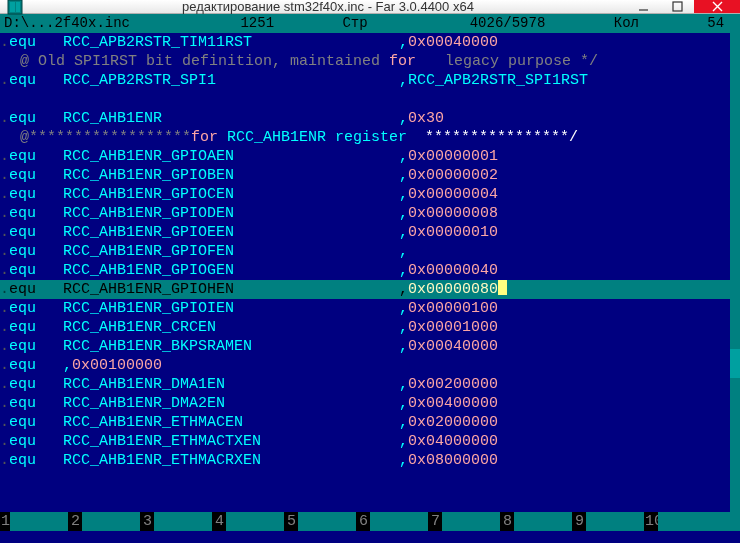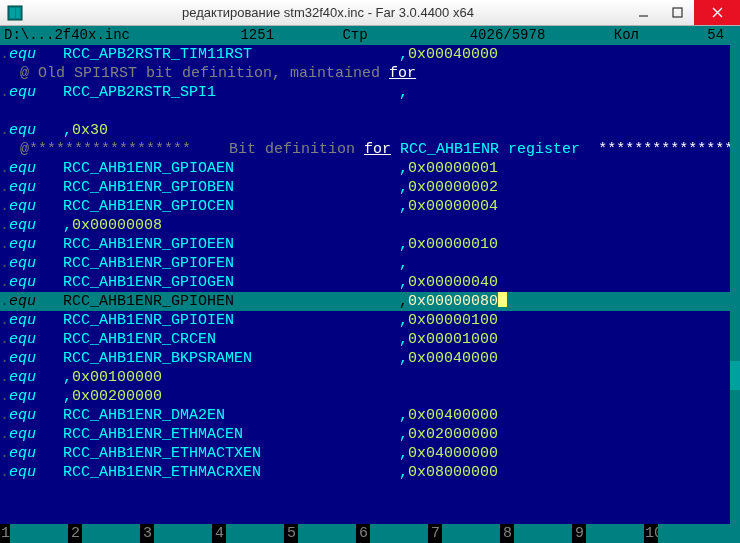--- a/index.html
+++ b/index.html
@@ -1,43 +1,43 @@
 <!DOCTYPE html>
 <html><head>
 <meta charset="utf-8">
 <style>
   * { margin: 0; padding: 0; box-sizing: border-box; }
   html, body { width: 740px; height: 543px; overflow: hidden; font-family: 'Consolas','Courier New',monospace; }
   body { background: #000080; }
 
   
-  .titlebar { height: 26px; background: linear-gradient(#fff,#e8e8e8); display: flex; align-items: center; border-bottom: 1px solid #b0b0b0; position: relative; }
+  .titlebar { height: 14px; background: linear-gradient(#fff,#e8e8e8); display: flex; align-items: center; border-bottom: 1px solid #b0b0b0; position: relative; }
   .tb-icon { width: 18px; height: 18px; margin: 0 6px; display:flex; align-items:center; justify-content:center; }
   .tb-icon svg { width:16px; height:16px; }
   .tb-title { flex: 1; text-align: center; font: 400 13px 'Segoe UI',Arial,sans-serif; color: #333; }
   .tb-btns { display: flex; height: 100%; }
   .tb-btn { width: 34px; height: 100%; display:flex; align-items:center; justify-content:center; font: 400 14px 'Segoe UI',Arial; color:#333; cursor:default; }
   .tb-btn svg { width:11px; height:11px; }
   .tb-btn.close { background:#e81123; color:#fff; width:46px;}
   .tb-btn.close svg path{stroke:#fff;}
 
   
   .status { height: 19px; background:#008080; color:#000; display:flex; align-items:center; font-size:14px; line-height:19px; padding:0 4px; white-space:pre;gap:30px; }
   .status .sp { flex:1; }
   .status span { display:inline-block; }
 
   
   .editor { background:#000080; height: calc(543px - 26px - 19px - 19px); overflow:hidden; font-size:15px; line-height:19px; position:relative;}
   .line { white-space: pre; height:19px; display:flex; }
   .dot { color:#555; }
-  .kw { color:#00ffff;font-style:italic; } 
+  .kw { color:#00ffff; } 
   .id { color:#00ffff; }
-  .val { color:#bef264; }
+  .val { color:#fca5a5; }
   .comma { color:#00ffff; }
-  .for { color:#ffffff;text-decoration:underline; }
+  .for { color:#fca5a5; }
   .star { color:#ffffff; }
   .txt { color:#808080;margin-left:20px; }
   .line.cursor { background:#008080; }
   .line.cursor .dot{color:#004040;}
   .line.cursor .kw,.line.cursor .id,.line.cursor .comma{color:#000;}
   .line.cursor .val{color:#fef9c3;}
   .cursor-block{display:inline-block;width:9px;height:15px;background:#ffff80;vertical-align:bottom;margin-bottom:1px;}
   .col1{width:9px;display:inline-block;}
   .col-kw{width:54px;display:inline-block;}
   .col-id{width:336px;display:inline-block;}
@@ -103,38 +103,38 @@
   <span>54</span>
   <span class="sp"></span>
   <span>01:44</span>
 </div>
 
 <div class="editor" id="editor">
   <div class="vscroll">
     <div class="thumb" style="top:66%;height:6%"></div>
   </div>
 <div class="line"><span class="col1 dot">.</span><span class="col-kw kw">equ</span><span class="col-id id">RCC_APB2RSTR_TIM11RST</span><span class="comma">,</span><span class="val">0x00040000</span></div>
-    <div class="line"><span class="txt">@ Old SPI1RST bit definition, maintained </span><span class="for">for</span></div>
-    <div class="line"><span class="col1 dot">.</span><span class="col-kw kw">equ</span><span class="col-id id">RCC_APB2RSTR_SPI1</span><span class="comma">,</span></div>
+    <div class="line"><span class="txt">@ Old SPI1RST bit definition, maintained </span><span class="for">for</span><span class="txt"> legacy purpose */</span></div>
+    <div class="line"><span class="col1 dot">.</span><span class="col-kw kw">equ</span><span class="col-id id">RCC_APB2RSTR_SPI1</span><span class="comma">,</span><span class="id">RCC_APB2RSTR_SPI1RST</span></div>
     <div class="line"> </div>
-    <div class="line"><span class="col1 dot">.</span><span class="col-kw kw">equ</span><span class="comma">,</span><span class="val">0x30</span></div>
-    <div class="line"><span class="txt">@******************</span><span class="txt">  Bit definition </span><span class="for">for</span><span class="id"> RCC_AHB1ENR register  </span><span class="star">****************/</span></div>
+    <div class="line"><span class="col1 dot">.</span><span class="col-kw kw">equ</span><span class="col-id id">RCC_AHB1ENR</span><span class="comma">,</span><span class="val">0x30</span></div>
+    <div class="line"><span class="txt">@******************</span><span class="for">for</span><span class="id"> RCC_AHB1ENR register  </span><span class="star">****************/</span></div>
     <div class="line"><span class="col1 dot">.</span><span class="col-kw kw">equ</span><span class="col-id id">RCC_AHB1ENR_GPIOAEN</span><span class="comma">,</span><span class="val">0x00000001</span></div>
     <div class="line"><span class="col1 dot">.</span><span class="col-kw kw">equ</span><span class="col-id id">RCC_AHB1ENR_GPIOBEN</span><span class="comma">,</span><span class="val">0x00000002</span></div>
     <div class="line"><span class="col1 dot">.</span><span class="col-kw kw">equ</span><span class="col-id id">RCC_AHB1ENR_GPIOCEN</span><span class="comma">,</span><span class="val">0x00000004</span></div>
-    <div class="line"><span class="col1 dot">.</span><span class="col-kw kw">equ</span><span class="comma">,</span><span class="val">0x00000008</span></div>
+    <div class="line"><span class="col1 dot">.</span><span class="col-kw kw">equ</span><span class="col-id id">RCC_AHB1ENR_GPIODEN</span><span class="comma">,</span><span class="val">0x00000008</span></div>
     <div class="line"><span class="col1 dot">.</span><span class="col-kw kw">equ</span><span class="col-id id">RCC_AHB1ENR_GPIOEEN</span><span class="comma">,</span><span class="val">0x00000010</span></div>
     <div class="line"><span class="col1 dot">.</span><span class="col-kw kw">equ</span><span class="col-id id">RCC_AHB1ENR_GPIOFEN</span><span class="comma">,</span></div>
     <div class="line"><span class="col1 dot">.</span><span class="col-kw kw">equ</span><span class="col-id id">RCC_AHB1ENR_GPIOGEN</span><span class="comma">,</span><span class="val">0x00000040</span></div>
     <div class="line cursor"><span class="col1 dot">.</span><span class="col-kw kw">equ</span><span class="col-id id">RCC_AHB1ENR_GPIOHEN</span><span class="comma">,</span><span class="val">0x00000080</span><span class="cursor-block"></span></div>
     <div class="line"><span class="col1 dot">.</span><span class="col-kw kw">equ</span><span class="col-id id">RCC_AHB1ENR_GPIOIEN</span><span class="comma">,</span><span class="val">0x00000100</span></div>
     <div class="line"><span class="col1 dot">.</span><span class="col-kw kw">equ</span><span class="col-id id">RCC_AHB1ENR_CRCEN</span><span class="comma">,</span><span class="val">0x00001000</span></div>
     <div class="line"><span class="col1 dot">.</span><span class="col-kw kw">equ</span><span class="col-id id">RCC_AHB1ENR_BKPSRAMEN</span><span class="comma">,</span><span class="val">0x00040000</span></div>
     <div class="line"><span class="col1 dot">.</span><span class="col-kw kw">equ</span><span class="comma">,</span><span class="val">0x00100000</span></div>
-    <div class="line"><span class="col1 dot">.</span><span class="col-kw kw">equ</span><span class="comma">,</span><span class="val">0x00200000</span></div>
+    <div class="line"><span class="col1 dot">.</span><span class="col-kw kw">equ</span><span class="col-id id">RCC_AHB1ENR_DMA1EN</span><span class="comma">,</span><span class="val">0x00200000</span></div>
     <div class="line"><span class="col1 dot">.</span><span class="col-kw kw">equ</span><span class="col-id id">RCC_AHB1ENR_DMA2EN</span><span class="comma">,</span><span class="val">0x00400000</span></div>
     <div class="line"><span class="col1 dot">.</span><span class="col-kw kw">equ</span><span class="col-id id">RCC_AHB1ENR_ETHMACEN</span><span class="comma">,</span><span class="val">0x02000000</span></div>
     <div class="line"><span class="col1 dot">.</span><span class="col-kw kw">equ</span><span class="col-id id">RCC_AHB1ENR_ETHMACTXEN</span><span class="comma">,</span><span class="val">0x04000000</span></div>
     <div class="line"><span class="col1 dot">.</span><span class="col-kw kw">equ</span><span class="col-id id">RCC_AHB1ENR_ETHMACRXEN</span><span class="comma">,</span><span class="val">0x08000000</span></div>
   </div>
 
 <div class="keybar" id="keybar">
     <div class="key">
       <span class="num">1</span>
       <span class="lbl"></span>

